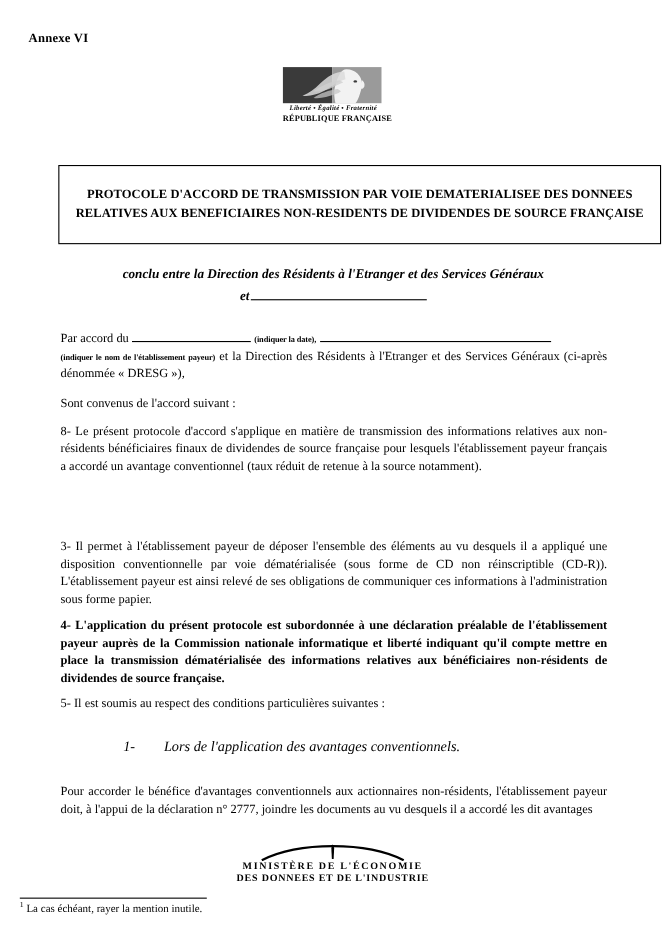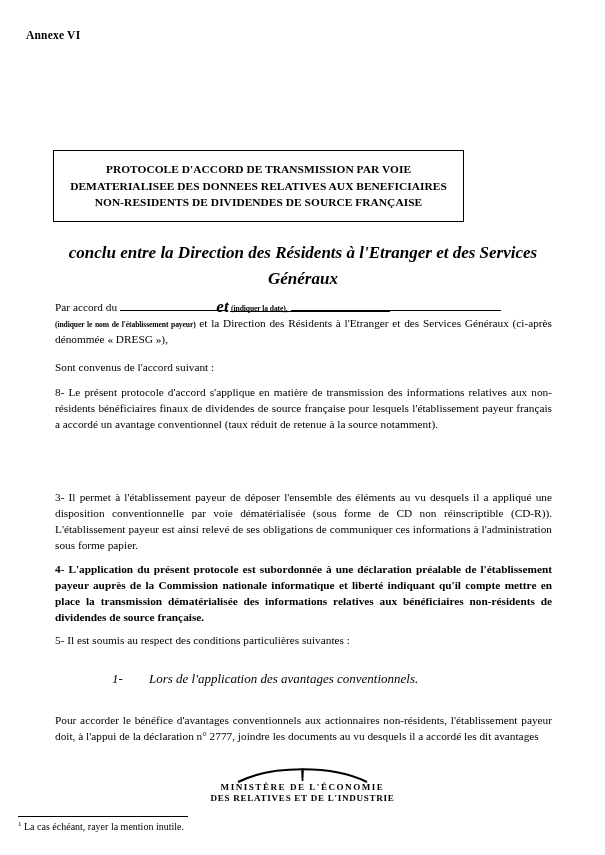--- a/index.html
+++ b/index.html
@@ -61,21 +61,21 @@
     margin-top: 1px;
     white-space: nowrap;
     font-variant: small-caps;
   }
 
   
   .title-box {
     position: absolute;
     left: 53px;
     top: 150px;
-    width: 411px;
+    width: 548px;
     height: 72px;
     border: 1.3px solid #000;
     box-sizing: border-box;
     display: flex;
     align-items: center;
     justify-content: center;
   }
   .title-text {
     font-size: 11.4px;
     font-weight: bold;
@@ -85,21 +85,21 @@
     padding: 0 12px;
   }
 
   
   .subtitle {
     position: absolute;
     left: 53px;
     top: 240px;
     width: 500px;
     text-align: center;
-    font-size: 17px;
+    font-size: 12px;
     font-style: italic;
     font-weight: bold;
     line-height: 1.55;
   }
   .subtitle .line2 {
     display: block;
     margin-top: 1px;
     font-style: italic;
   }
   .fill-line {
@@ -206,20 +206,38 @@
     line-height: 0;
   }
 </style>
 </head>
 <body>
 
 <div class="page">
 
   <div class="annexe">Annexe VI</div>
 
+  <div class="rf-logo">
+    <svg class="marianne" viewBox="0 0 90 33">
+      <rect x="0" y="0" width="45" height="33" fill="#3a3a3a"></rect>
+      <rect x="45" y="0" width="45" height="33" fill="#9a9a9a"></rect>
+
+      <path d="M58 2 C66 2 72 8 72 15 C72 19 71 22 70 25 C69 28 68 31 66 33 L48 33 C47 28 46 22 48 16 C50 9 53 2 58 2 Z" fill="#f2f2f2"></path>
+
+      <path d="M72 12 C74 13 75 16 74 18 C73 20 71 20 70 19" fill="#f2f2f2"></path>
+
+      <path d="M56 4 C48 4 40 9 34 15 C29 20 24 24 18 26 C24 27 31 25 37 22 C44 18 50 13 57 11 Z" fill="#dcdcdc" opacity="0.85"></path>
+      <path d="M52 12 C44 13 35 17 28 22 C33 23 40 21 46 18 C50 16 53 15 55 14 Z" fill="#cfcfcf" opacity="0.8"></path>
+      <path d="M50 20 C42 21 34 24 28 28 C34 29 41 27 47 25 C50 24 52 23 53 22 Z" fill="#c6c6c6" opacity="0.75"></path>
+
+      <ellipse cx="66" cy="13" rx="1.6" ry="1.1" fill="#3a3a3a"></ellipse>
+    </svg>
+    <div class="rf-devise">Liberté • Égalité • Fraternité</div>
+    <div class="rf-name">RÉPUBLIQUE FRANÇAISE</div>
+  </div>
 
   <div class="title-box">
     <div class="title-text">PROTOCOLE D'ACCORD DE TRANSMISSION PAR VOIE DEMATERIALISEE DES DONNEES RELATIVES AUX BENEFICIAIRES NON-RESIDENTS DE DIVIDENDES DE SOURCE FRANÇAISE</div>
   </div>
 
   <div class="subtitle">
     <span>conclu entre la Direction des Résidents à l'Etranger et des Services Généraux</span>
     <span class="line2">
       <span>et</span><span class="fill-line fill-sub"></span>
     </span>
@@ -248,21 +266,21 @@
   </div>
 
   <div class="body-block p-pour">Pour accorder le bénéfice d'avantages conventionnels aux actionnaires non-résidents, l'établissement payeur doit, à l'appui de la déclaration n° 2777, joindre les documents au vu desquels il a accordé les dit avantages</div>
 
   <div class="min-logo">
     <svg class="min-arch" viewBox="0 0 205 20">
       <path d="M38 19 C72 2 133 2 167 19" fill="none" stroke="#000" stroke-width="2.1"></path>
       <path d="M101.2 8 L102.5 4.5 L103.8 8 L103.3 18 L101.7 18 Z" fill="#000"></path>
     </svg>
     <div class="min-l1">MINISTÈRE DE L'ÉCONOMIE</div>
-    <div class="min-l2">DES RELATIVES ET DE L'INDUSTRIE</div>
+    <div class="min-l2">DES DONNEES ET DE L'INDUSTRIE</div>
   </div>
 
   <div class="fn-rule"></div>
   <div class="footnote">
     <sup>1</sup>
     <span>La cas échéant, rayer la mention inutile.</span>
   </div>
 
 </div>
 

